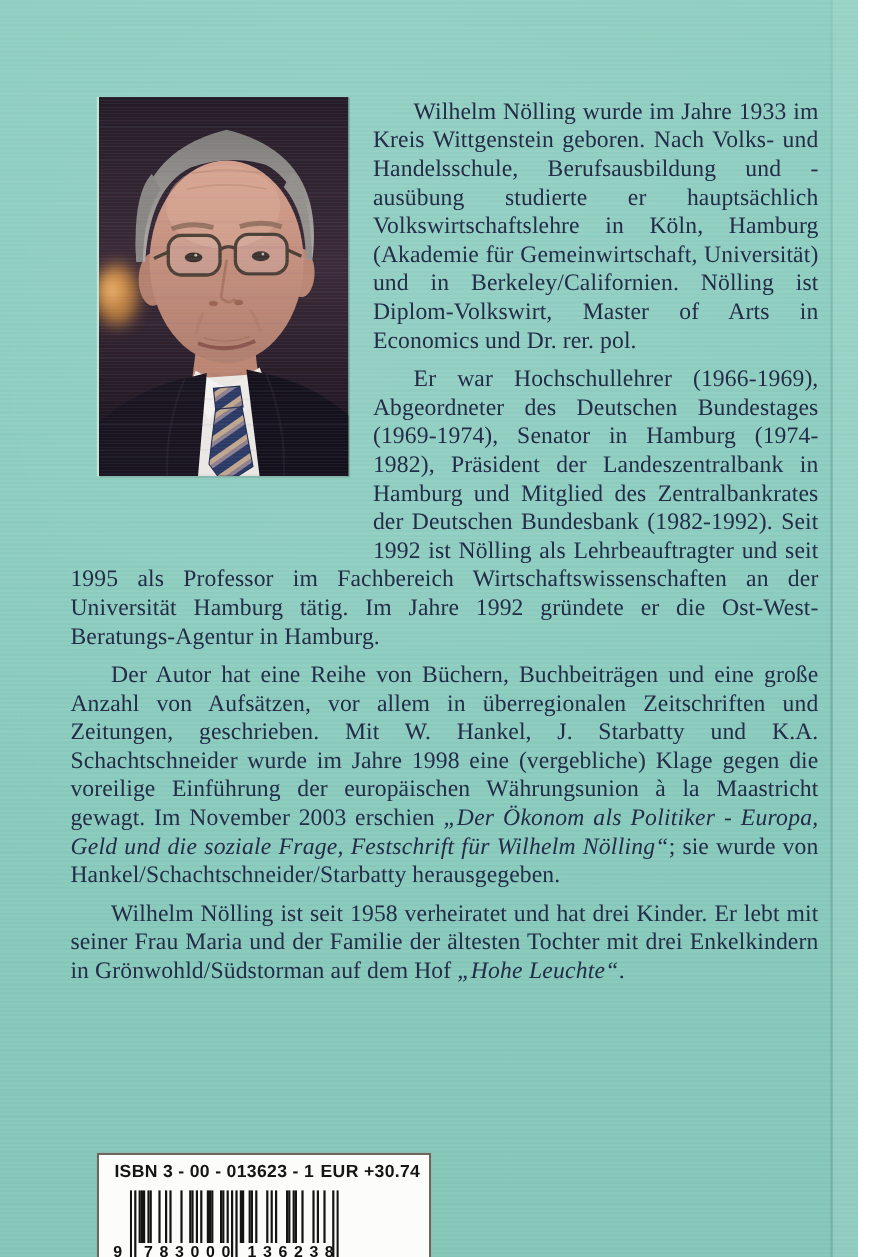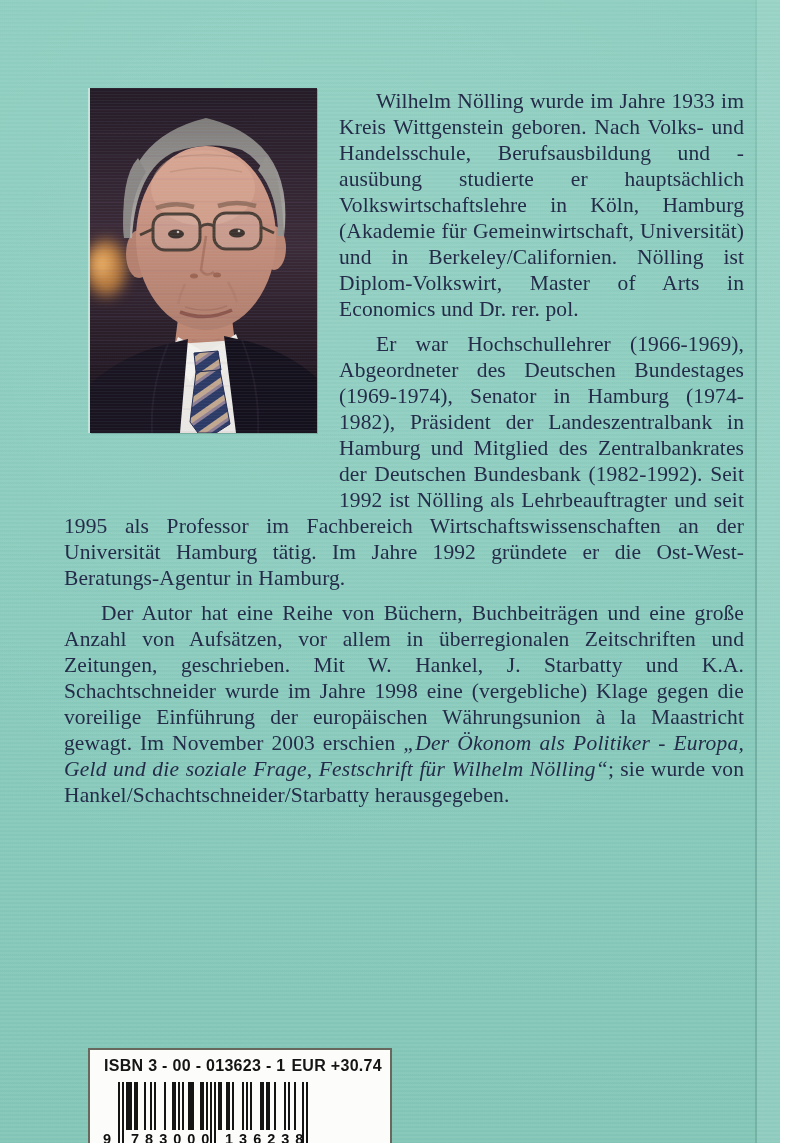--- a/index.html
+++ b/index.html
@@ -160,20 +160,21 @@
         </svg>
       </div>
     </div>
 
     <p><span>Wilhelm Nölling wurde im Jahre 1933 im Kreis Wittgenstein geboren. Nach Volks- und Handelsschule, Berufsausbildung und -ausübung studierte er hauptsächlich Volkswirtschaftslehre in Köln, Hamburg (Akademie für Gemeinwirtschaft, Universität) und in Berkeley/Californien. Nölling ist Diplom-Volkswirt, Master of Arts in Economics und Dr. rer. pol.</span></p>
 
     <p><span>Er war Hochschullehrer (1966-1969), Abgeordneter des Deutschen Bundestages (1969-1974), Senator in Hamburg (1974-1982), Präsident der Landeszentralbank in Hamburg und Mitglied des Zentralbankrates der Deutschen Bundesbank (1982-1992). Seit 1992 ist Nölling als Lehrbeauftragter und seit 1995 als Professor im Fachbereich Wirtschaftswissenschaften an der Universität Hamburg tätig. Im Jahre 1992 gründete er die Ost-West-Beratungs-Agentur in Hamburg.</span></p>
 
     <p><span>Der Autor hat eine Reihe von Büchern, Buchbeiträgen und eine große Anzahl von Aufsätzen, vor allem in überregionalen Zeitschriften und Zeitungen, geschrieben. Mit W. Hankel, J. Starbatty und K.A. Schachtschneider wurde im Jahre 1998 eine (vergebliche) Klage gegen die voreilige Einführung der europäischen Währungsunion à la Maastricht gewagt. Im November 2003 erschien </span><i>„Der Ökonom als Politiker - Europa, Geld und die soziale Frage, Festschrift für Wilhelm Nölling“</i><span>; sie wurde von Hankel/Schachtschneider/Starbatty herausgegeben.</span></p>
 
+    <p><span>Wilhelm Nölling ist seit 1958 verheiratet und hat drei Kinder. Er lebt mit seiner Frau Maria und der Familie der ältesten Tochter mit drei Enkelkindern in Grönwohld/Südstorman auf dem Hof </span><i>„Hohe Leuchte“</i><span>.</span></p>
 
   </div>
 
   <div class="isbn-box">
     <div class="isbn-row">
       <span>ISBN 3 - 00 - 013623 - 1</span>
       <span>EUR +30.74</span>
     </div>
     <div class="barcode">
       <svg id="barcode-svg" width="190" height="64" viewBox="0 0 190 64" fill="#141414">

